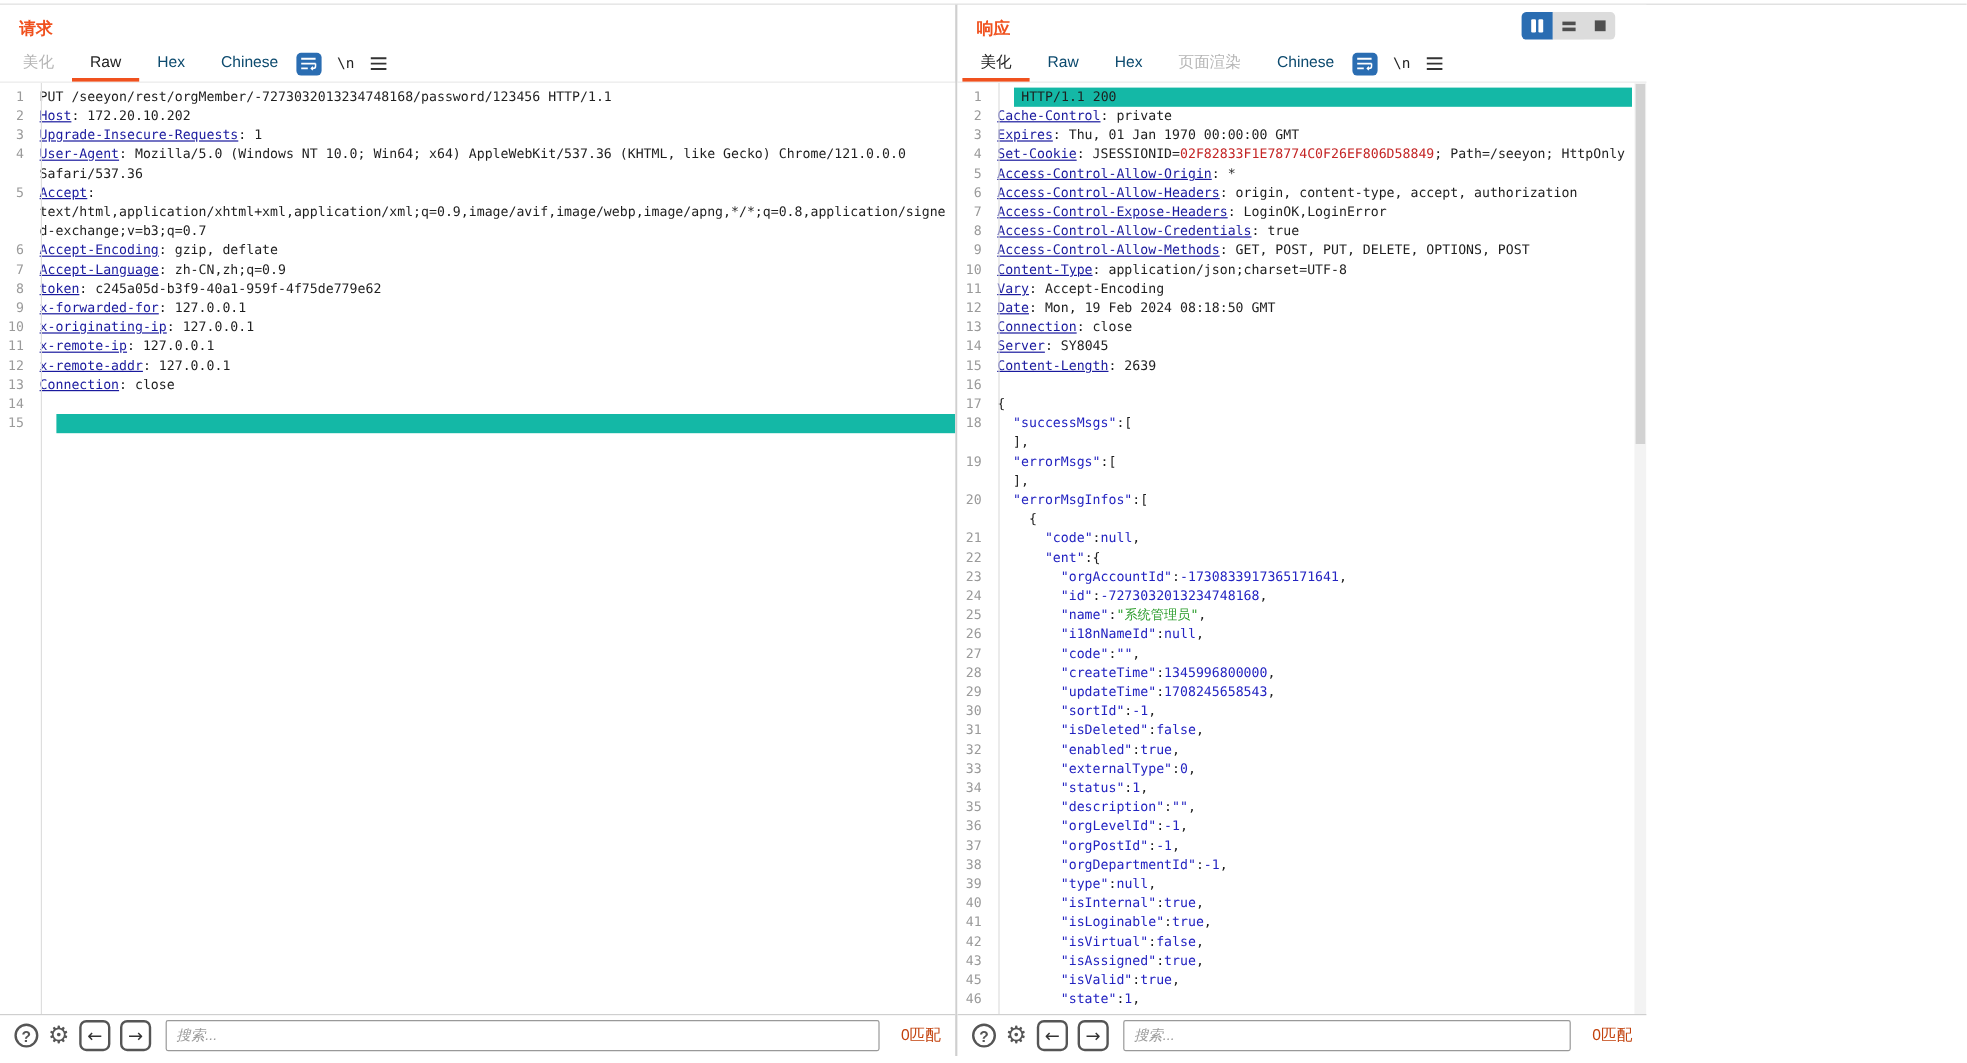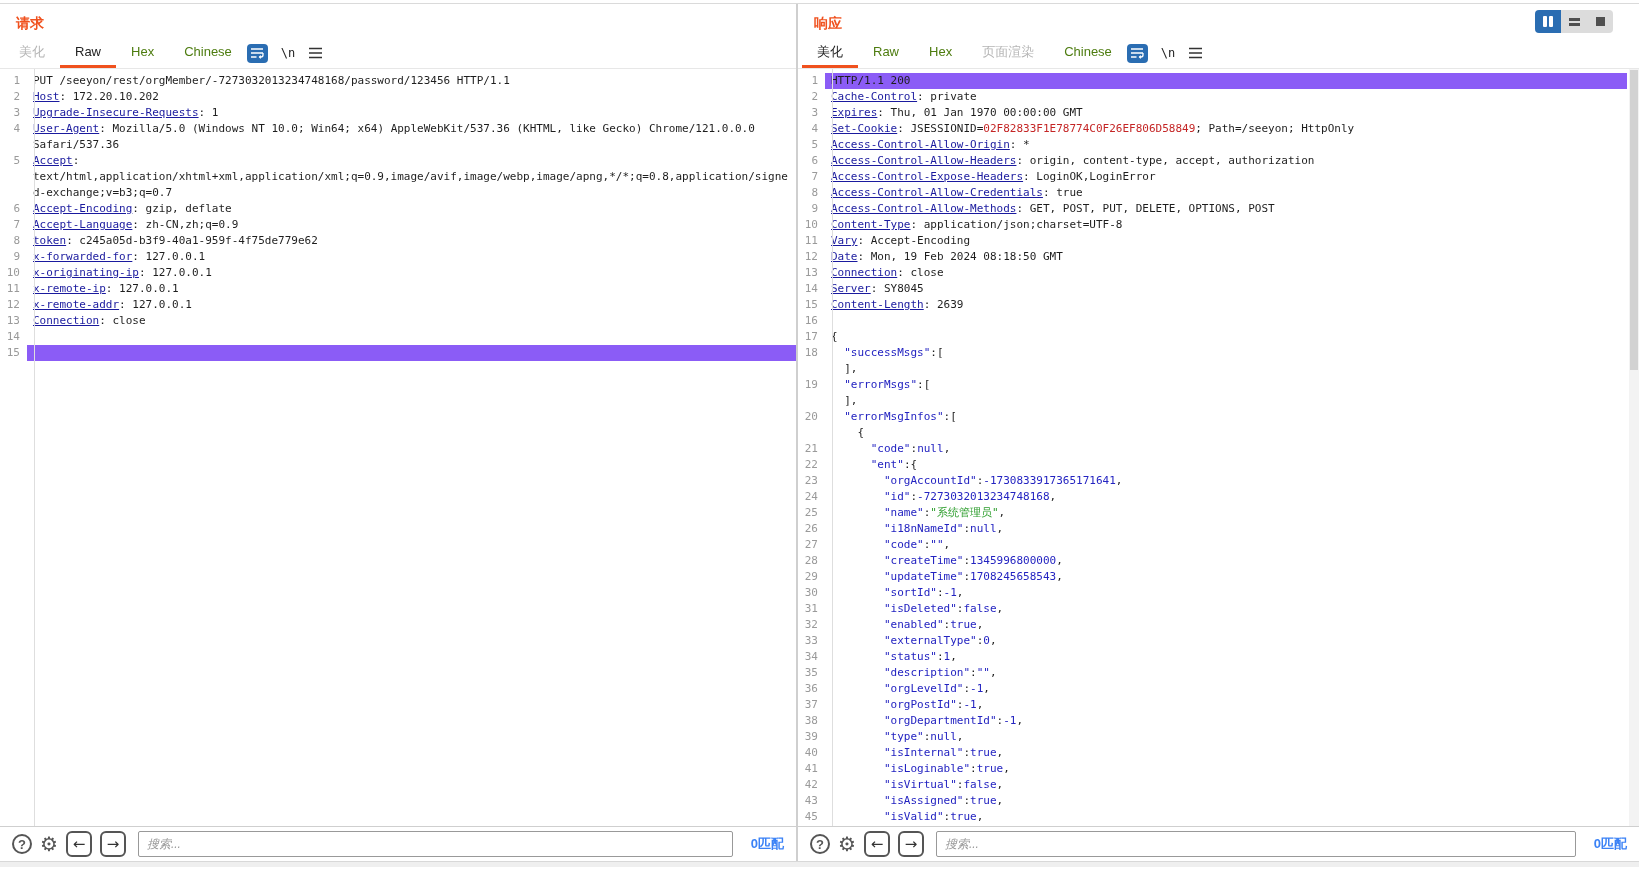--- a/index.html
+++ b/index.html
@@ -1,18 +1,18 @@
 <!DOCTYPE html>
 <html><head>
 <meta charset="utf-8">
 <style>
   * { box-sizing: border-box; }
   html,body { margin:0; padding:0; }
   body { width:1639px; height:886px; background:#fff; font-family:"Liberation Sans",sans-serif; overflow:hidden; }
-  .frame { margin-top:3px; border-top:1px solid #dadada; height:864px; display:flex; flex-direction:column; }
+  .frame { margin-top:3px; border-top:1px solid #dadada; height:652px; display:flex; flex-direction:row; }
   .cols { height:876px; display:flex; min-height:0; }
   .panel { display:flex; flex-direction:column; min-width:0; background:#fff; }
   .panel.left { width:796px; flex:none; }
   .panel.right { flex:1; }
   .divider { width:2px; background:#cfcfcf; flex:none; cursor:col-resize; }
 
   .phead { height:34px; position:relative; flex:none; }
   .ptitle { position:absolute; left:16px; top:11px; font-size:14px; font-weight:bold; color:#f0511e; }
 
   .viewswitch { position:absolute; right:26px; top:6px; display:flex; }
@@ -20,52 +20,52 @@
   .vbtn:first-child { border-radius:4px 0 0 4px; }
   .vbtn:last-child { border-radius:0 4px 4px 0; }
   .vbtn.active { background:#2a6db2; }
   .vv { width:4px; height:11px; background:#fff; border-radius:1px; display:inline-block; }
   .stack { display:flex; flex-direction:column; gap:2px; }
   .hh { width:11px; height:3px; background:#4f4f4f; display:inline-block; }
   .sq { width:9px; height:9px; background:#4f4f4f; display:inline-block; }
 
   .tabbar { flex:none; height:31px; border-bottom:1px solid #e7e7e7; display:flex; justify-content:flex-start; align-items:stretch; }
   .tabs { display:flex; padding-left:4px; }
-  .tab { font-size:13px; color:#4d7c0f; padding:0 15px; line-height:27px; border-bottom:3px solid transparent; cursor:pointer; white-space:nowrap; }
+  .tab { font-size:13px; color:#0c4a6e; padding:0 15px; line-height:27px; border-bottom:3px solid transparent; cursor:pointer; white-space:nowrap; }
   .tab.active { border-bottom-color:#f0511e; color:#222; }
   .tab.disabled { color:#b5b5b5; }
   .tabacts { display:flex; align-items:center; gap:13px; padding-right:30px; }
   .wrapbtn { width:21px; height:19px; background:#2a6db2; border-radius:4px; display:flex; align-items:center; justify-content:center; cursor:pointer; flex:none; }
   .nl { font-family:"DejaVu Sans Mono",monospace; font-size:12px; color:#222; cursor:pointer; }
   .burger { display:flex; align-items:center; cursor:pointer; }
 
   .editor { flex:1; position:relative; overflow:hidden; background:#fff; }
   .gline { position:absolute; left:34px; top:0; bottom:0; width:1px; background:#dedede; }
   .lines { padding-top:4px; font-family:"DejaVu Sans Mono",monospace; font-size:11px; line-height:16px; }
   .panel.right .lines { margin-right:12px; }
   .row { display:flex; min-height:16px; }
   .ln { flex:0 0 27px; text-align:right; padding-right:7px; color:#9a9a9a; user-select:none; }
   .cd { flex:1; min-width:0; padding-left:6px; padding-right:6px; white-space:pre-wrap; overflow-wrap:break-word; color:#1e1e1e; }
-  .row.hl .cd { background:#8b5cf6; }
+  .row.hl .cd { background:#14b8a6;margin-left:20px; }
   .t-p { color:#1e1e1e; }
   .t-k { color:#1a1a9e;text-decoration:underline; }
   .t-b { color:#2323c1; }
   .t-g { color:#2e9e2e; }
   .t-r { color:#c42525;text-align:center; }
 
   .vscroll { position:absolute; right:0; top:0; bottom:0; width:10px; background:#f3f3f3; }
   .vthumb { position:absolute; top:1px; left:1px; width:8px; height:300px; background:#d2d2d2; }
 
   .pfoot { flex:none; height:35px; border-top:1px solid #cfcfcf; display:flex; align-items:center; padding:0 12px; gap:8px; }
   .fico.help { width:20px; height:20px; border:2px solid #555; border-radius:50%; display:flex; align-items:center; justify-content:center; font-size:13px; font-weight:bold; color:#555; cursor:pointer; flex:none; }
   .fico.gear { font-size:20px; color:#555; cursor:pointer; line-height:1; flex:none; }
   .navbtn { width:26px; height:26px; border:2px solid #555; border-radius:6px; background:#fff; font-size:15px; color:#333; cursor:pointer; padding:0; line-height:1; flex:none; font-family:"DejaVu Sans",sans-serif; }
   .search { flex:1; height:26px; border:1px solid #999; border-radius:2px; padding:0 8px; font-size:12px; margin-left:4px; min-width:0; font-family:"Liberation Sans",sans-serif; }
   .search::placeholder { color:#9a9a9a; font-style:italic; }
-  .match { font-size:13px; color:#3b82f6; margin-left:10px; white-space:nowrap;font-weight:bold; }
+  .match { font-size:13px; color:#c2410c; margin-left:10px; white-space:nowrap; }
 
   .bstrip { flex:none; height:6px; background:#efefef; border-top:1px solid #d8d8d8; }
 </style>
 </head>
 <body>
 
 <div class="frame">
   <div class="cols">
 
     <section class="panel left">

